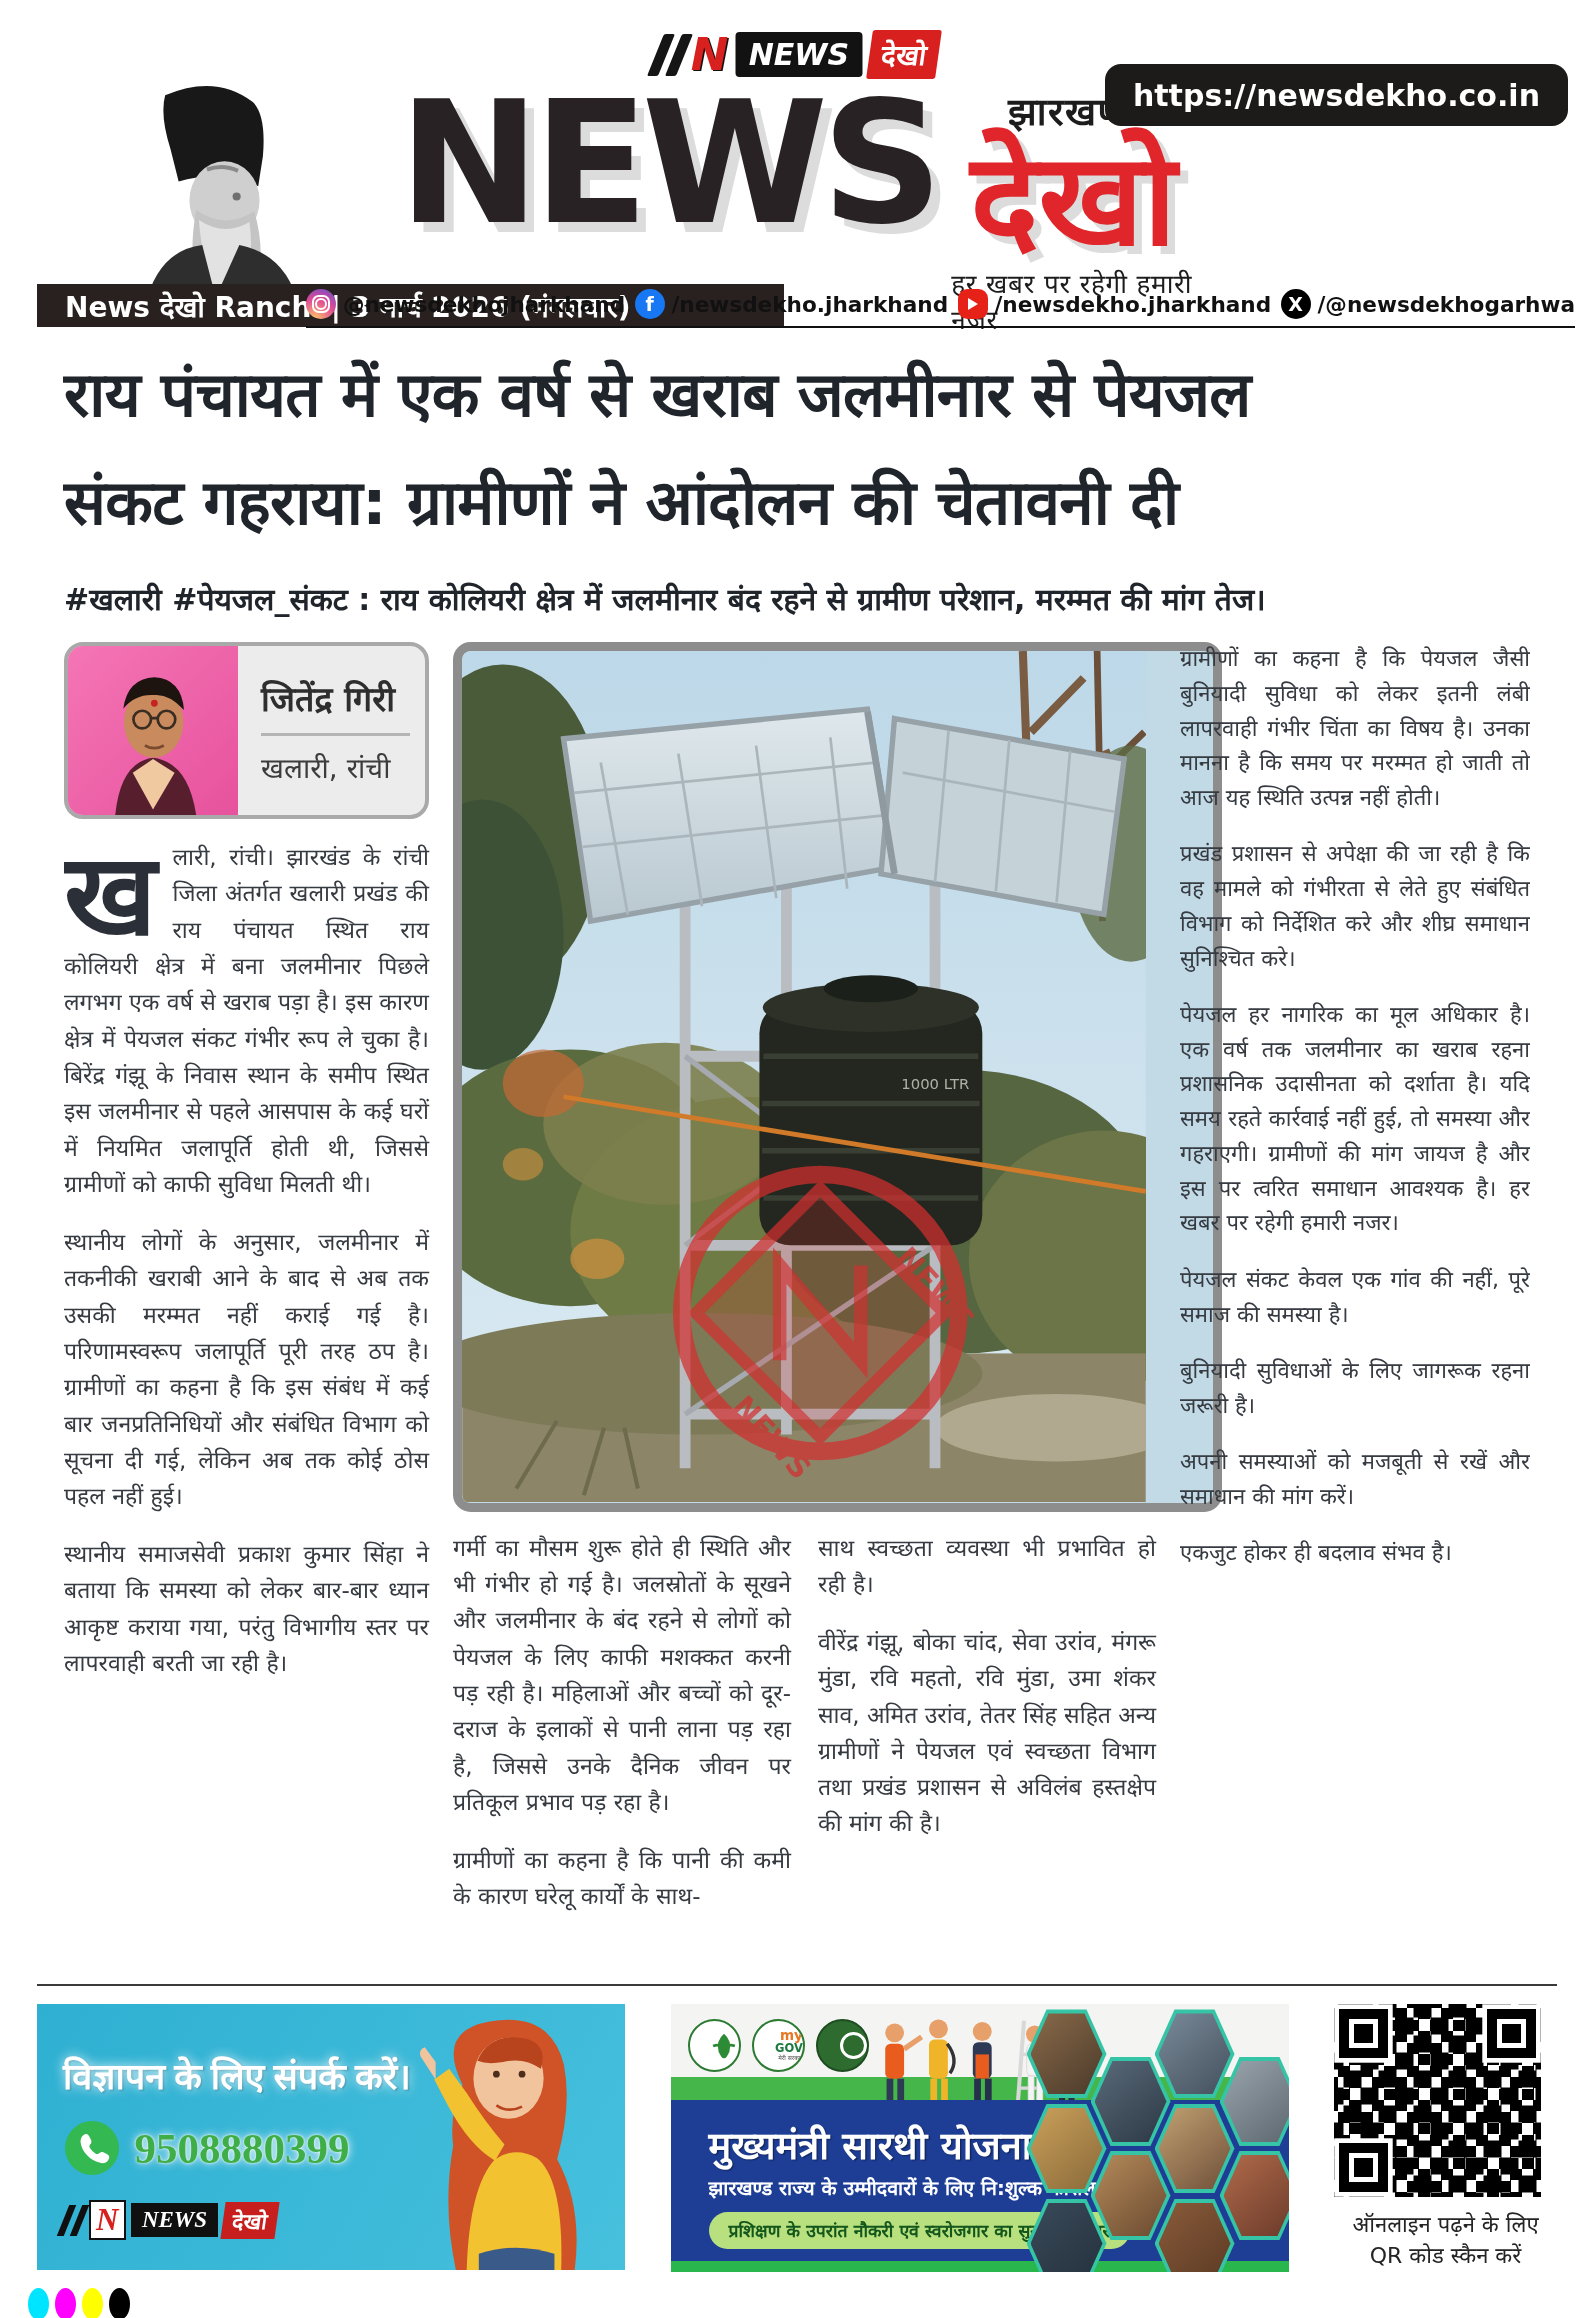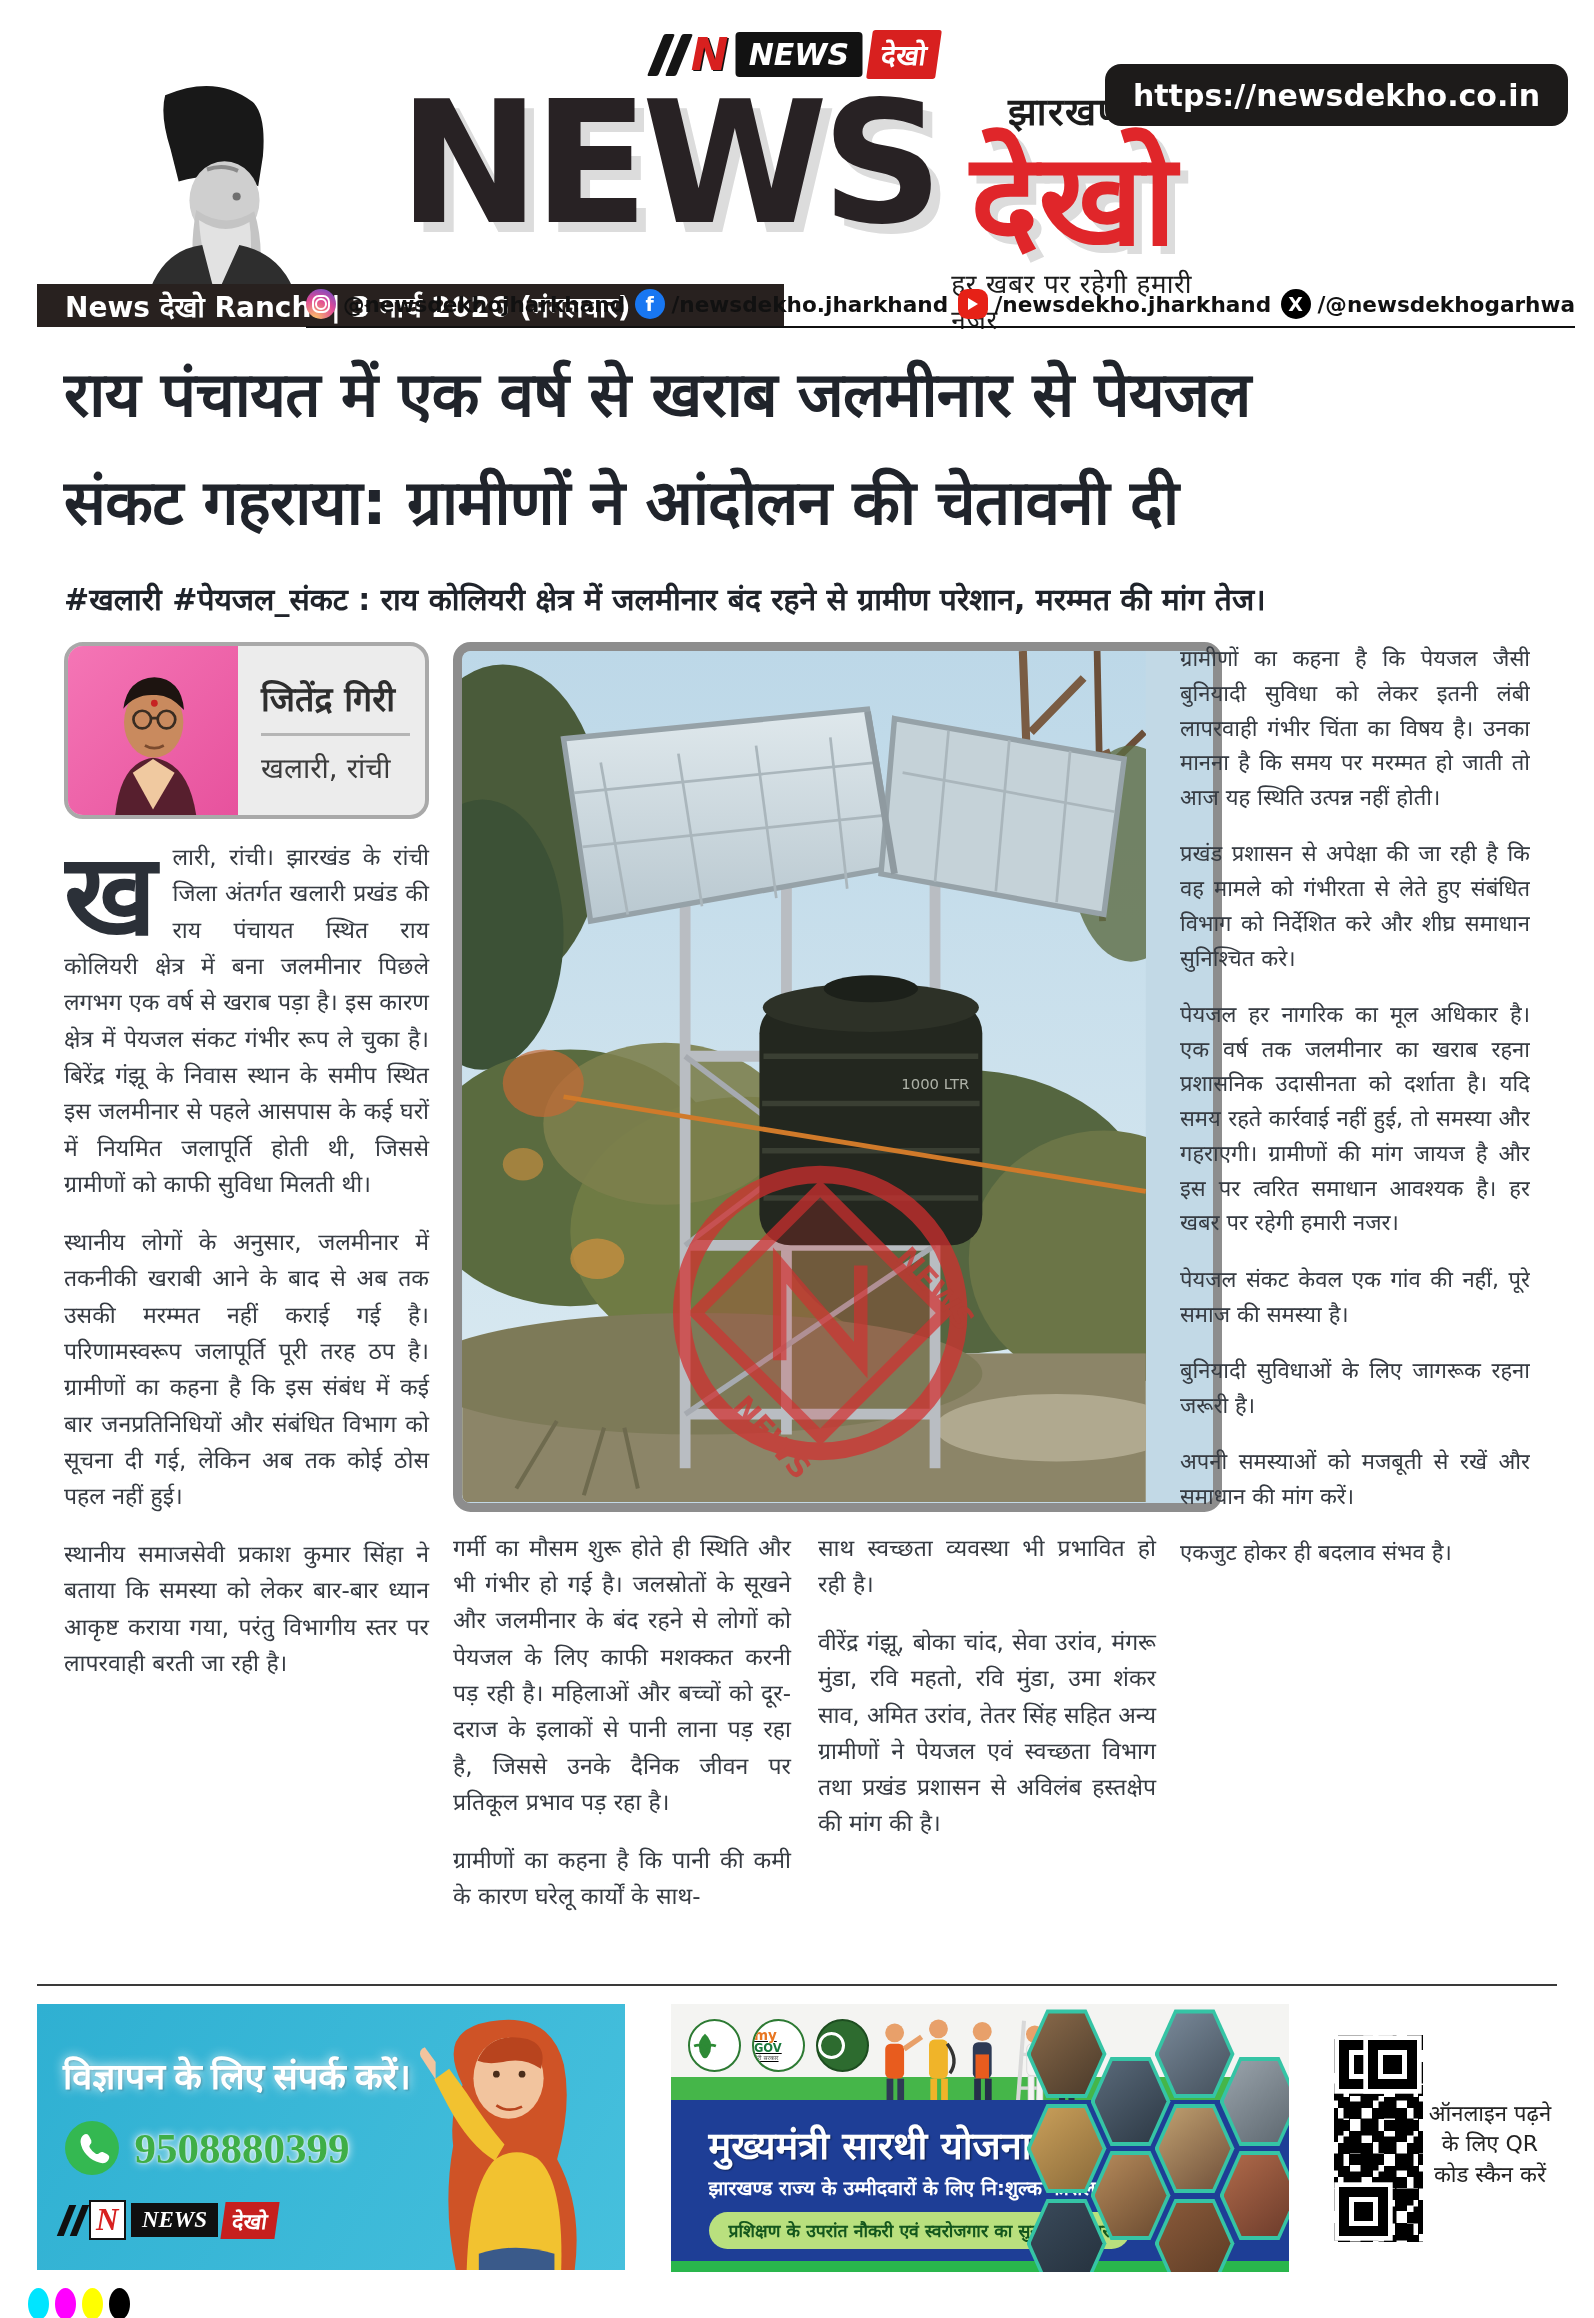--- a/index.html
+++ b/index.html
@@ -72,38 +72,38 @@
   .wa-num { color:#3fae46; font-size:43px; font-weight:bold; text-shadow:0 0 9.5px #ffffff, 0 0 2.7px #ffffff; }
   .mini-logo { display:flex; align-items:center; gap:5.4px; margin-top:23px; }
   .mini-slash { width:7.4px; height:31px; background:#101010; transform:skewX(-22deg); }
   .mini-n { color:#d8201f; font-weight:bold; font-style:italic; font-size:31px; text-shadow:0.7px 0.7px 0 #fff; background:#fff; padding:0 5.4px; border:2px solid #111; }
   .mini-news { background:#101010; color:#fff; font-style:italic; font-weight:bold; font-size:23px; padding:4px 10.8px; }
   .mini-dekho { background:#c61f1e; color:#fff; font-weight:bold; font-size:21.6px; padding:4px 9.5px; transform:skewX(-8deg); }
   .ad-woman { position:absolute; right:0; bottom:0; height:100%; z-index:1; }
 
   .ad-sarthi { position:relative; width:618px; height:268px; background:#f4f4f2; overflow:hidden; }
   .sarthi-logos { position:absolute; left:17.6px; top:15px; display:flex; gap:10.8px; z-index:3; }
-  .logo-circ { width:53px; height:53px; border-radius:50%; background:#fff; border:2.7px solid #2d7a33; display:flex; flex-direction:column; align-items:flex-start; justify-content:center; overflow:hidden;text-decoration:underline; }
+  .logo-circ { width:53px; height:53px; border-radius:50%; background:#fff; border:2.7px solid #2d7a33; display:flex; flex-direction:column; align-items:flex-end; justify-content:center; overflow:hidden; }
   .logo-circ.dark { background:#2d6b2f; border-color:#1d4d20; }
   .logo-circ .inner-dot { width:27px; height:27px; border-radius:50%; background:#2d6b2f; border:3.4px solid #fff; }
   .mygov-top { font-size:13.5px; font-weight:bold; color:#e87722; line-height:1; }
   .mygov-bottom { font-size:11.5px; font-weight:bold; color:#1b7a3d; line-height:1; }
   .mygov-sub { font-size:6px; color:#444; }
   .sarthi-workers { position:absolute; left:203px; top:9.5px; z-index:2; }
   .sarthi-hexes { position:absolute; right:0; top:0; bottom:0; width:270px; z-index:4; }
   .hex { position:absolute; width:80px; height:89px; clip-path:polygon(25% 0,75% 0,100% 50%,75% 100%,25% 100%,0 50%); background:#35c4a5; display:flex; align-items:center; justify-content:center; }
   .hex i { display:block; width:72px; height:81px; clip-path:polygon(25% 0,75% 0,100% 50%,75% 100%,25% 100%,0 50%); }
   .sarthi-blue { position:absolute; left:0; right:0; bottom:10.8px; height:161px; background:#1e3e96; z-index:2; }
   .sarthi-green-band { position:absolute; left:0; right:0; bottom:172px; height:23px; background:#45b649; border-radius:0 27px 0 0; z-index:1; }
   .sarthi-title { color:#fff; font-size:38px; font-weight:bold; margin:17.6px 0 4px 38px; text-shadow:1.4px 1.4px 1.4px rgba(0,0,0,.4); }
   .sarthi-sub { color:#fff; font-size:19.6px; font-weight:bold; margin-left:38px; }
   .sarthi-pill { display:inline-block; background:#b9e07e; color:#14571d; font-size:17.6px; font-weight:bold; border-radius:675px; padding:6.8px 20px; margin:10.8px 0 0 38px; }
   .sarthi-strip { position:absolute; left:0; right:0; bottom:0; height:10.8px; background:#29b64c; z-index:3; }
 
-  .ad-qr { width:223px; display:flex; align-items:center; }
+  .ad-qr { width:223px; display:flex; flex-direction:column; }
   .qr-box { position:relative; width:207px; height:207px; background-color:#fff; padding:6.8px;
             background-image:
               repeating-conic-gradient(#000 0% 25%, transparent 0% 50%),
               repeating-conic-gradient(#000 0% 25%, transparent 0% 50%);
             background-size:23px 23px, 35px 35px; background-position:4px 4px, 9.5px 13.5px; }
   .finder { position:absolute; width:49px; height:49px; background:#fff; border:10px solid #000; box-shadow:0 0 0 4.7px #fff; display:flex; align-items:center; justify-content:center; }
   .finder::after { content:""; width:19px; height:19px; background:#000; }
   .f-tl { left:5.4px; top:5.4px; } .f-tr { right:5.4px; top:5.4px; } .f-bl { left:5.4px; bottom:5.4px; }
   .qr-caption { margin-top:13.5px; font-size:22px; color:#242424; text-align:center; line-height:1.4; }
 

